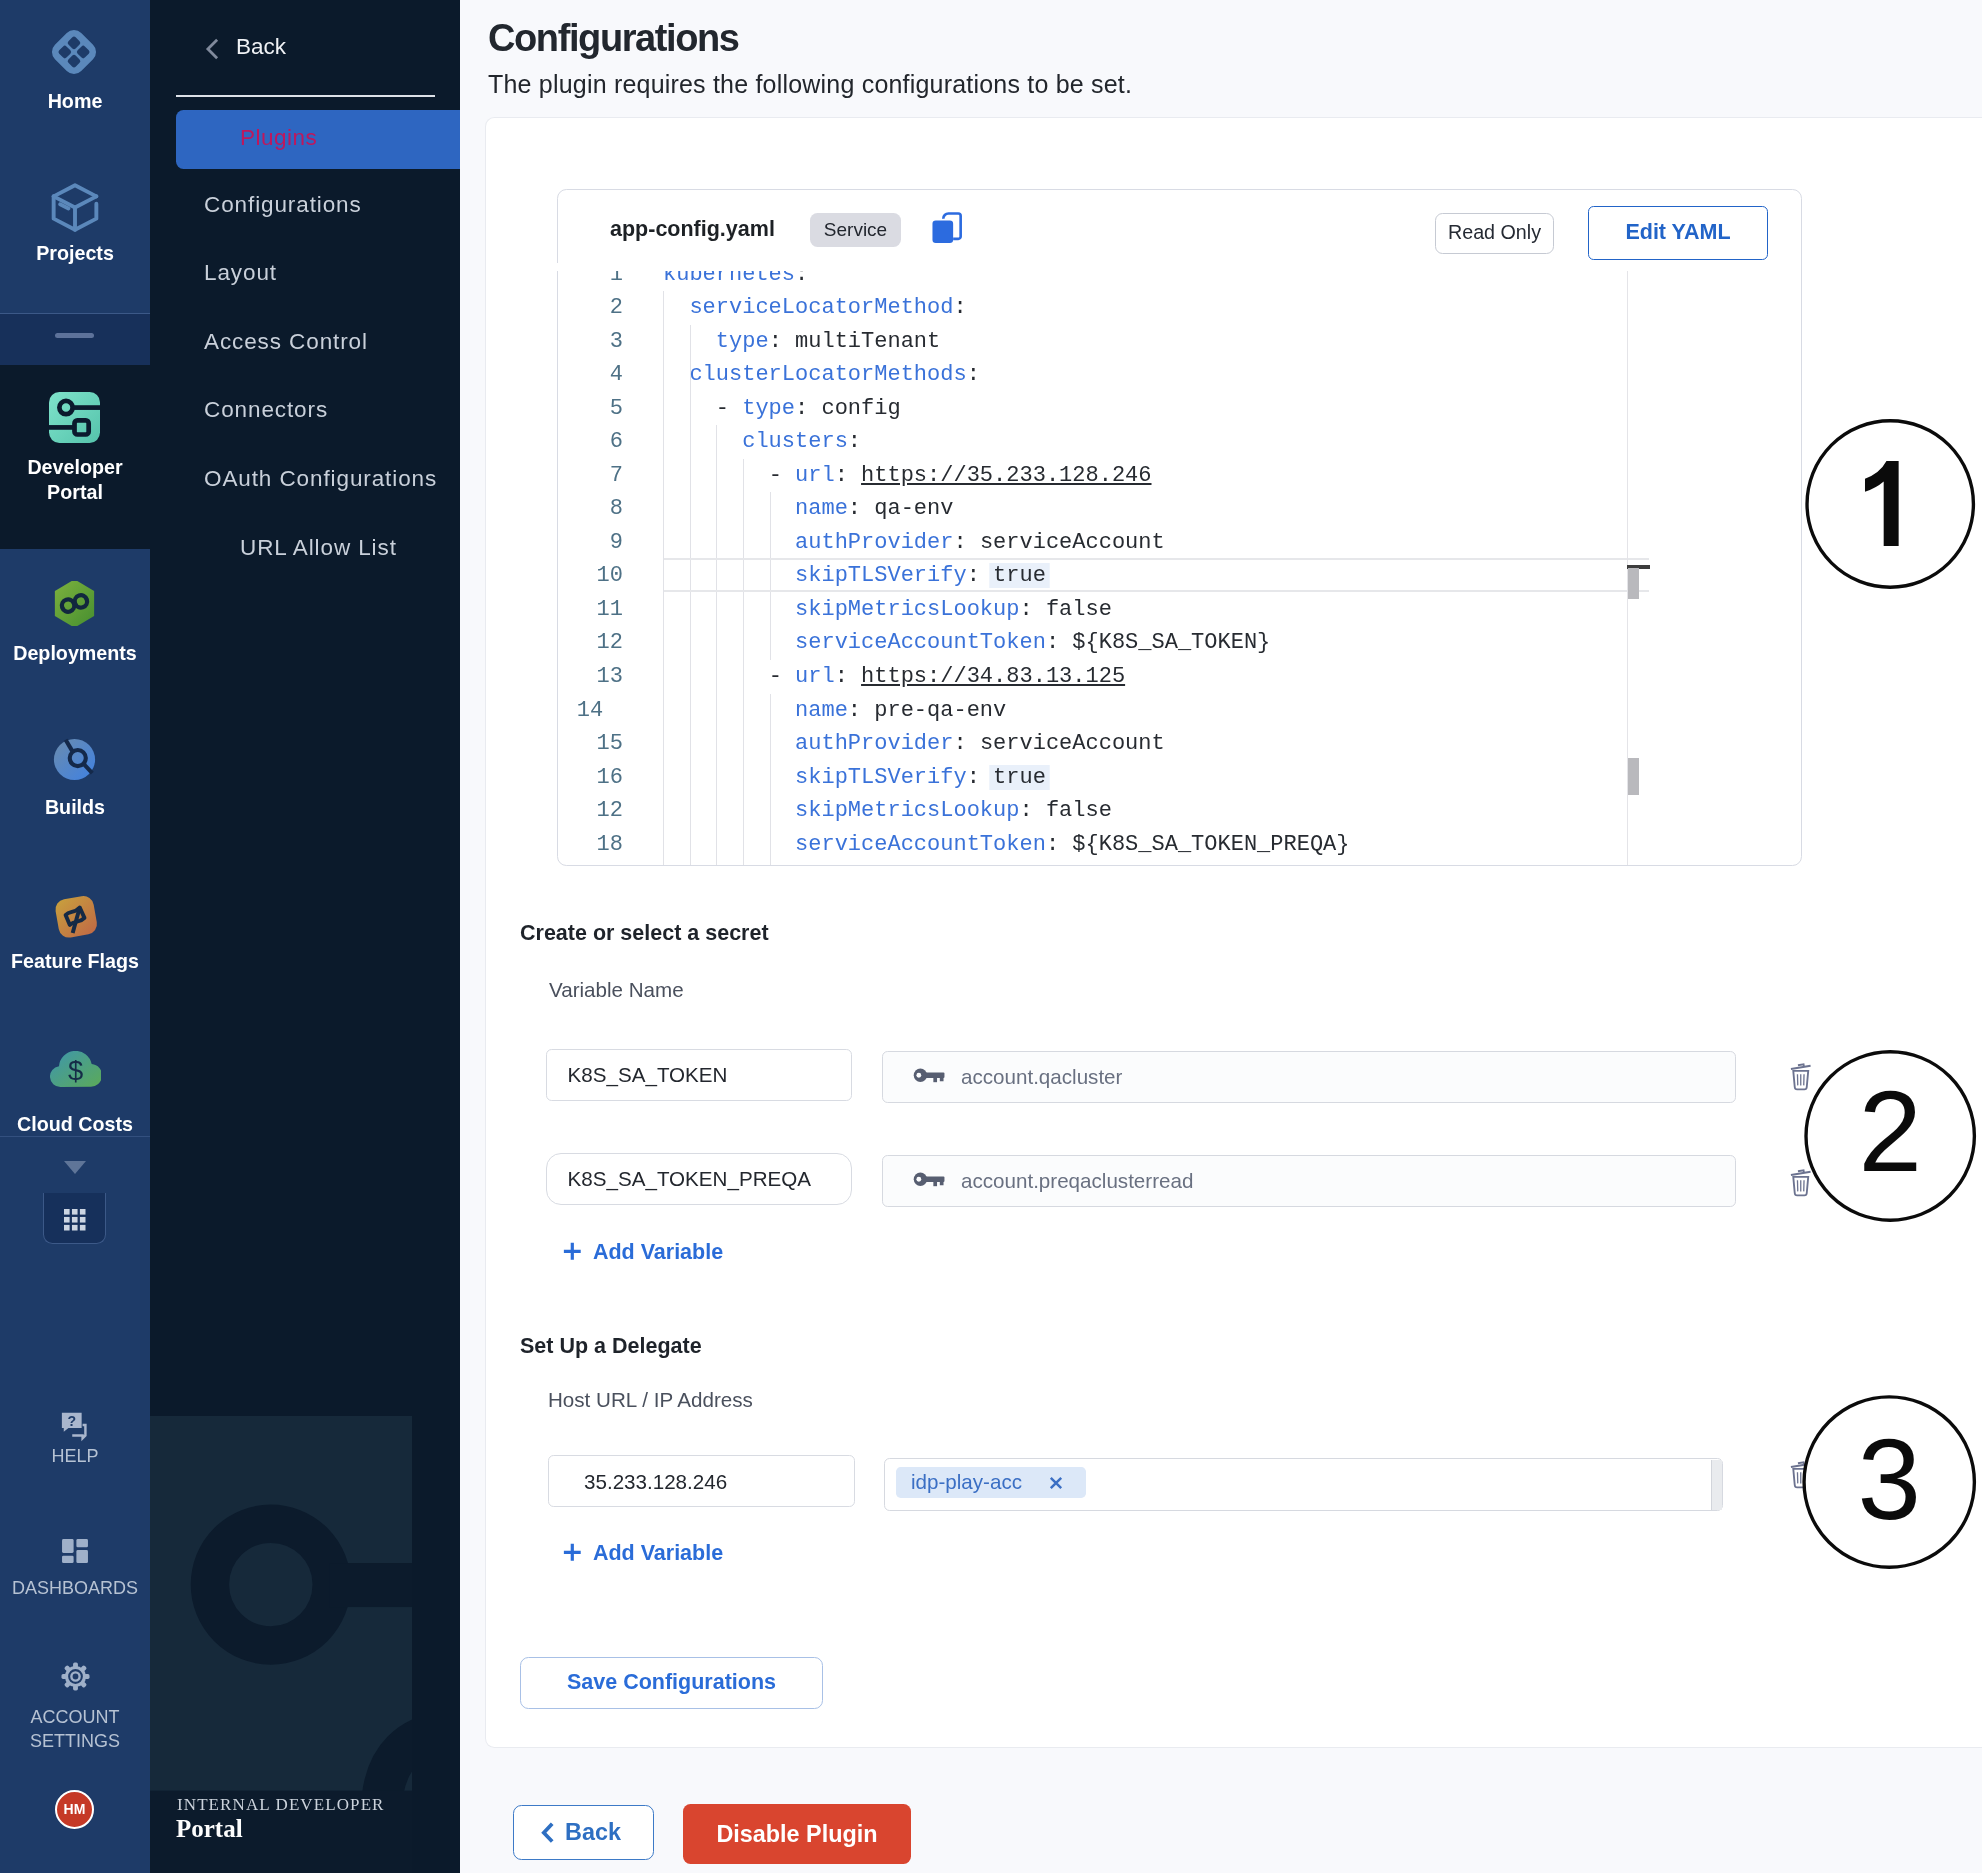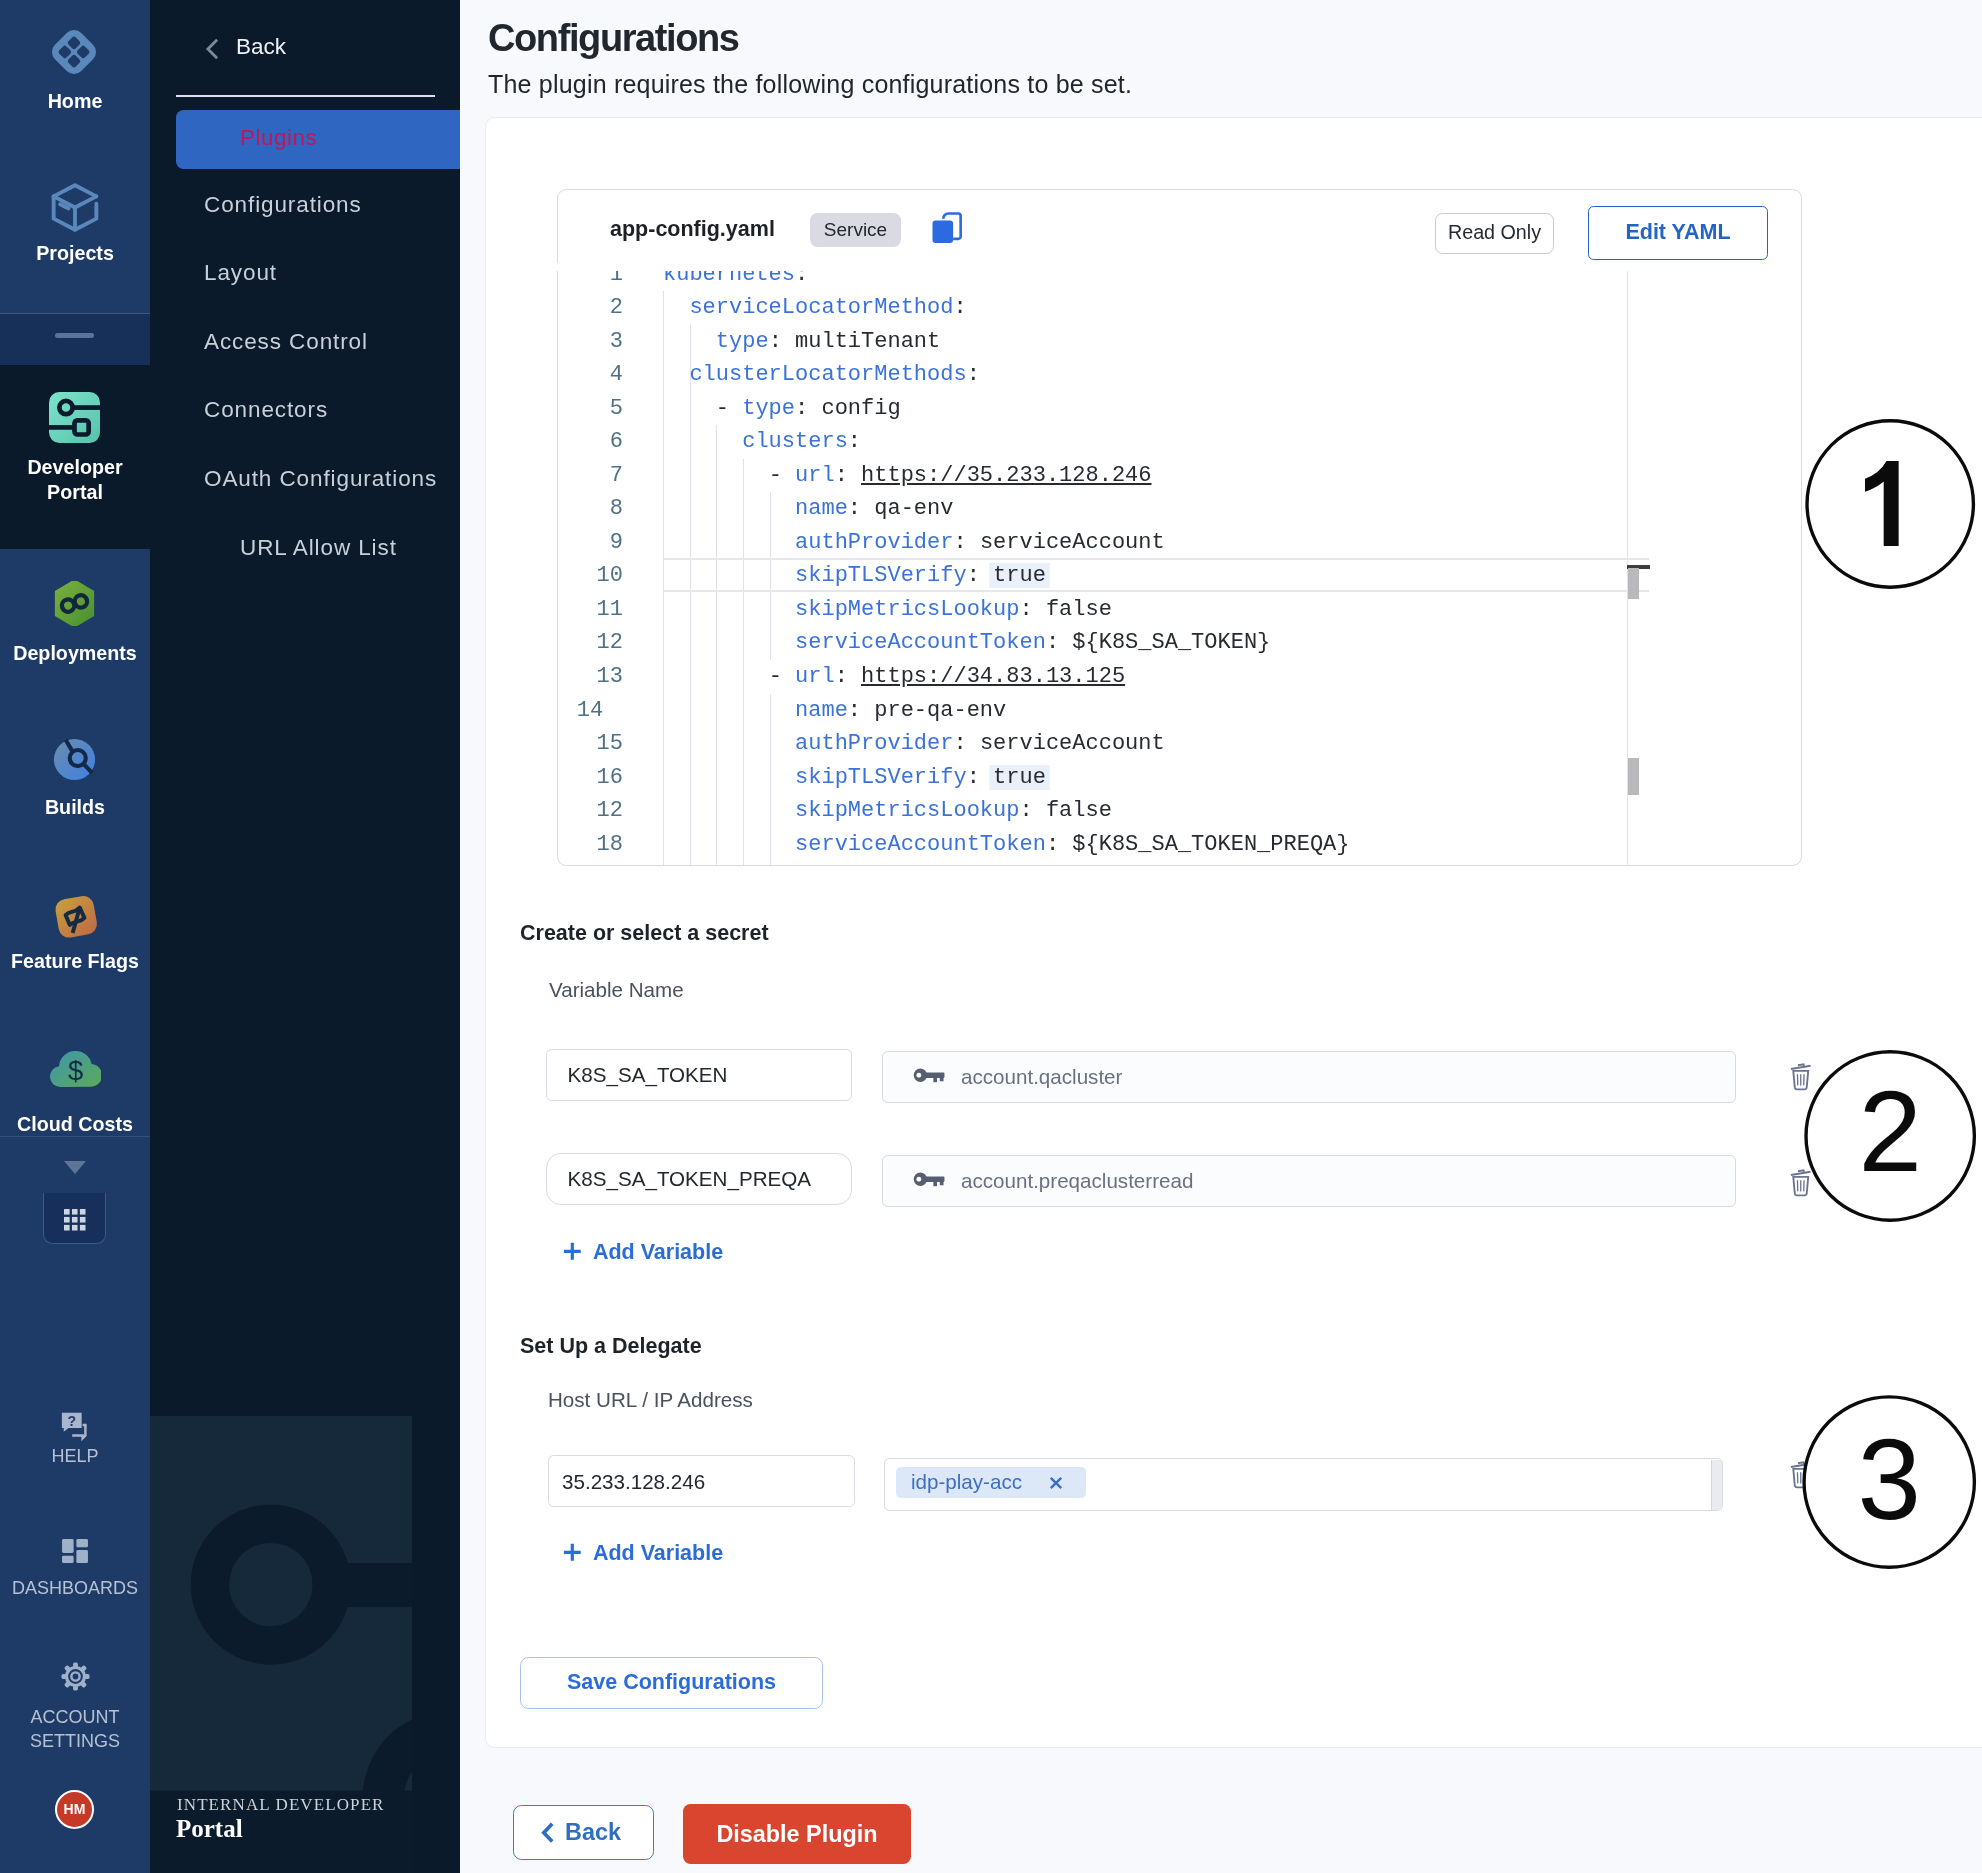--- a/index.html
+++ b/index.html
@@ -317,21 +317,21 @@
 </g>
       </svg></div>
 
   <div class="abs" id="addvar1" style="left:562px;top:1240px;"><svg width="20.6" height="20.6" viewBox="0 0 22 22" style="vertical-align:-2.8px;">
         <path d="M11 2 V20 M2 11 H20" stroke="#2a6cd8" stroke-width="3.4"></path>
       </svg><span style="color:#2a6cd8;font-size:21.5px;font-weight:700;margin-left:10.3px;">Add Variable</span></div>
 
   <div class="abs" style="left:520px;top:1334px;color:#1e232a;font-size:21.5px;font-weight:700;">Set Up a Delegate</div>
   <div class="abs" style="left:548px;top:1388px;color:#4a505d;font-size:20.6px;">Host URL / IP Address</div>
 
-  <div class="abs" style="left:548px;top:1455px;width:307px;height:52px;background:#fff;border:0.9px solid #d8dbe2;border-radius:5.6px;color:#23272e;font-size:20.6px;line-height:51px;padding-left:13px;">35.233.128.246</div>
+  <div class="abs" style="left:548px;top:1455px;width:307px;height:52px;background:#fff;border:0.9px solid #d8dbe2;border-radius:5.6px;color:#23272e;font-size:20.6px;line-height:51px;padding-left:35px;">35.233.128.246</div>
   <div class="abs" style="left:884px;top:1458px;width:839px;height:53px;background:#fff;border:0.9px solid #d6d9e0;border-radius:5.6px;"></div>
   <div class="abs" style="left:1711px;top:1460px;width:11.2px;height:50px;background:#e9ebee;border-left:0.9px solid #d2d5db;"></div>
   <div class="abs" style="left:896px;top:1467px;width:190px;height:31px;background:#dce8f8;border-radius:4.7px;"></div>
   <div class="abs" style="left:911px;top:1470px;color:#3b6fc4;font-size:20.6px;">idp-play-acc</div>
   <svg class="abs" style="left:1047px;top:1474px;" width="18" height="18" viewBox="0 0 19 19">
       <path d="M4 4 L15 15 M15 4 L4 15" stroke="#3b6fc4" stroke-width="2.6"></path>
     </svg>
   <div class="abs" id="ic-trash3" style="left:1790px;top:1460px;"><svg width="21.5" height="29" viewBox="0 0 23 31">
 <g fill="none" stroke="#6c7390" stroke-width="2">
 <path d="M3.5 9.5 h16 l-1.6 17.5 a2.5 2.5 0 0 1 -2.5 2.3 h-7.8 a2.5 2.5 0 0 1 -2.5 -2.3 Z"></path>

